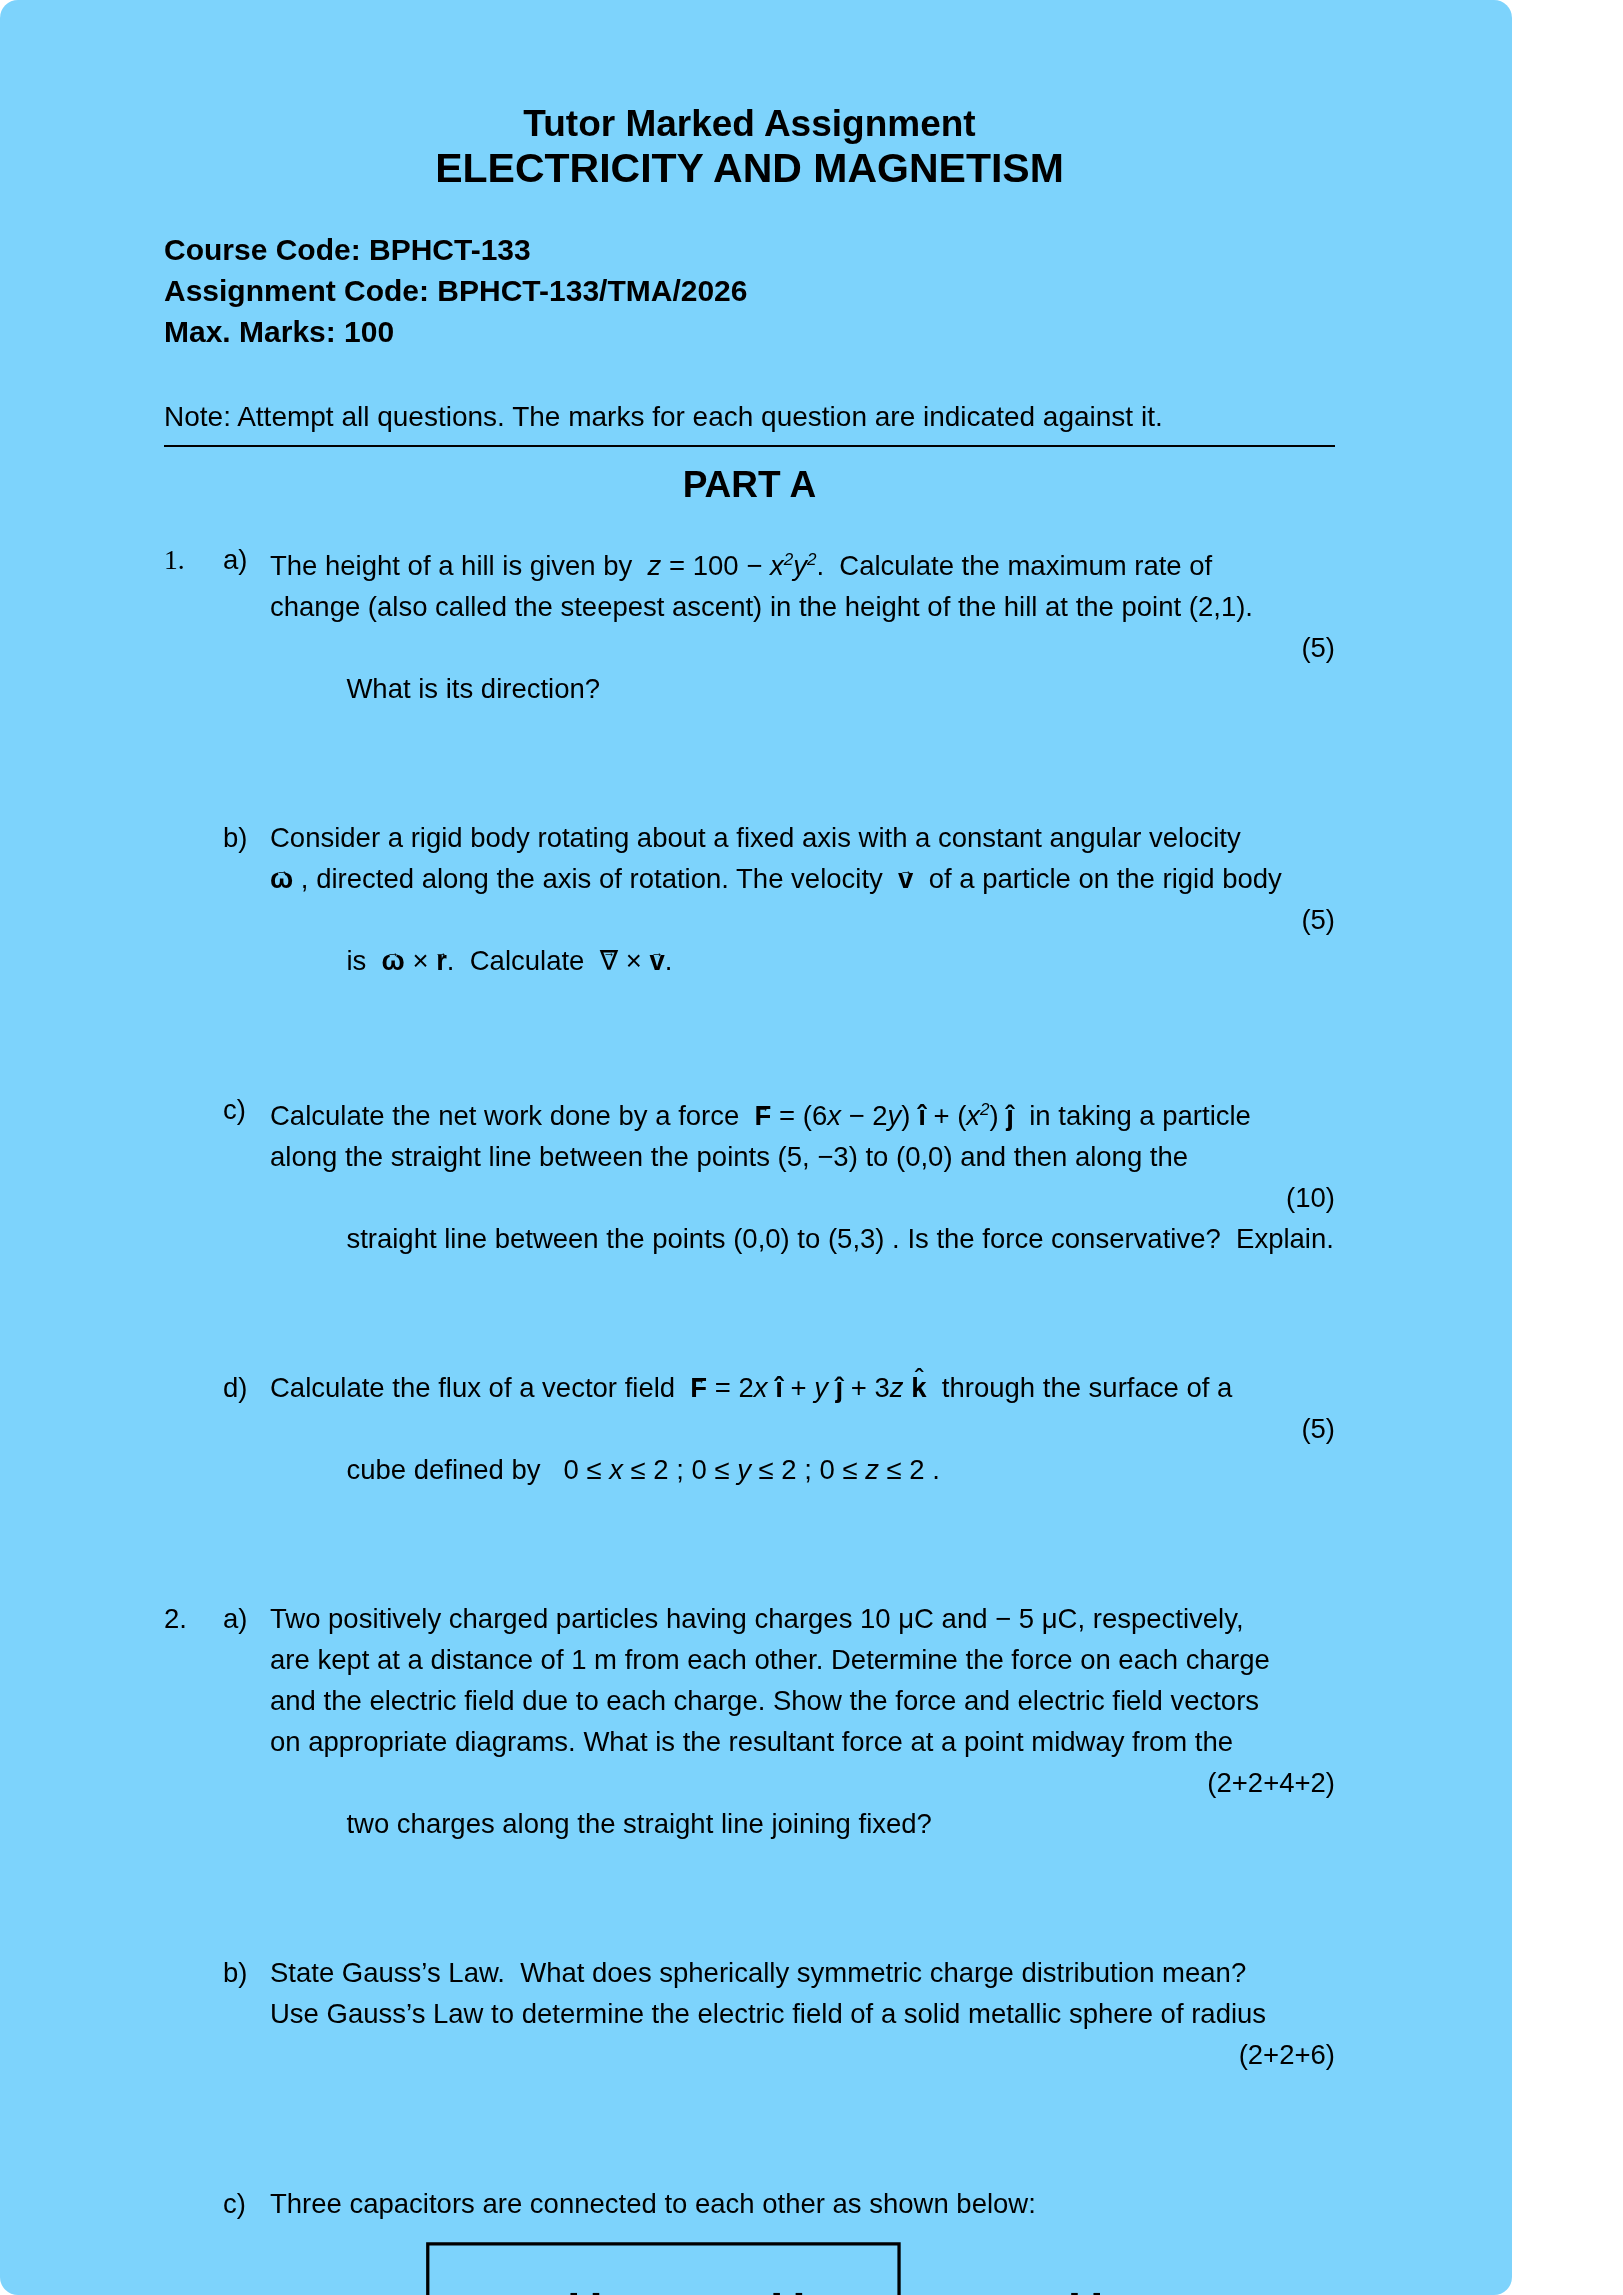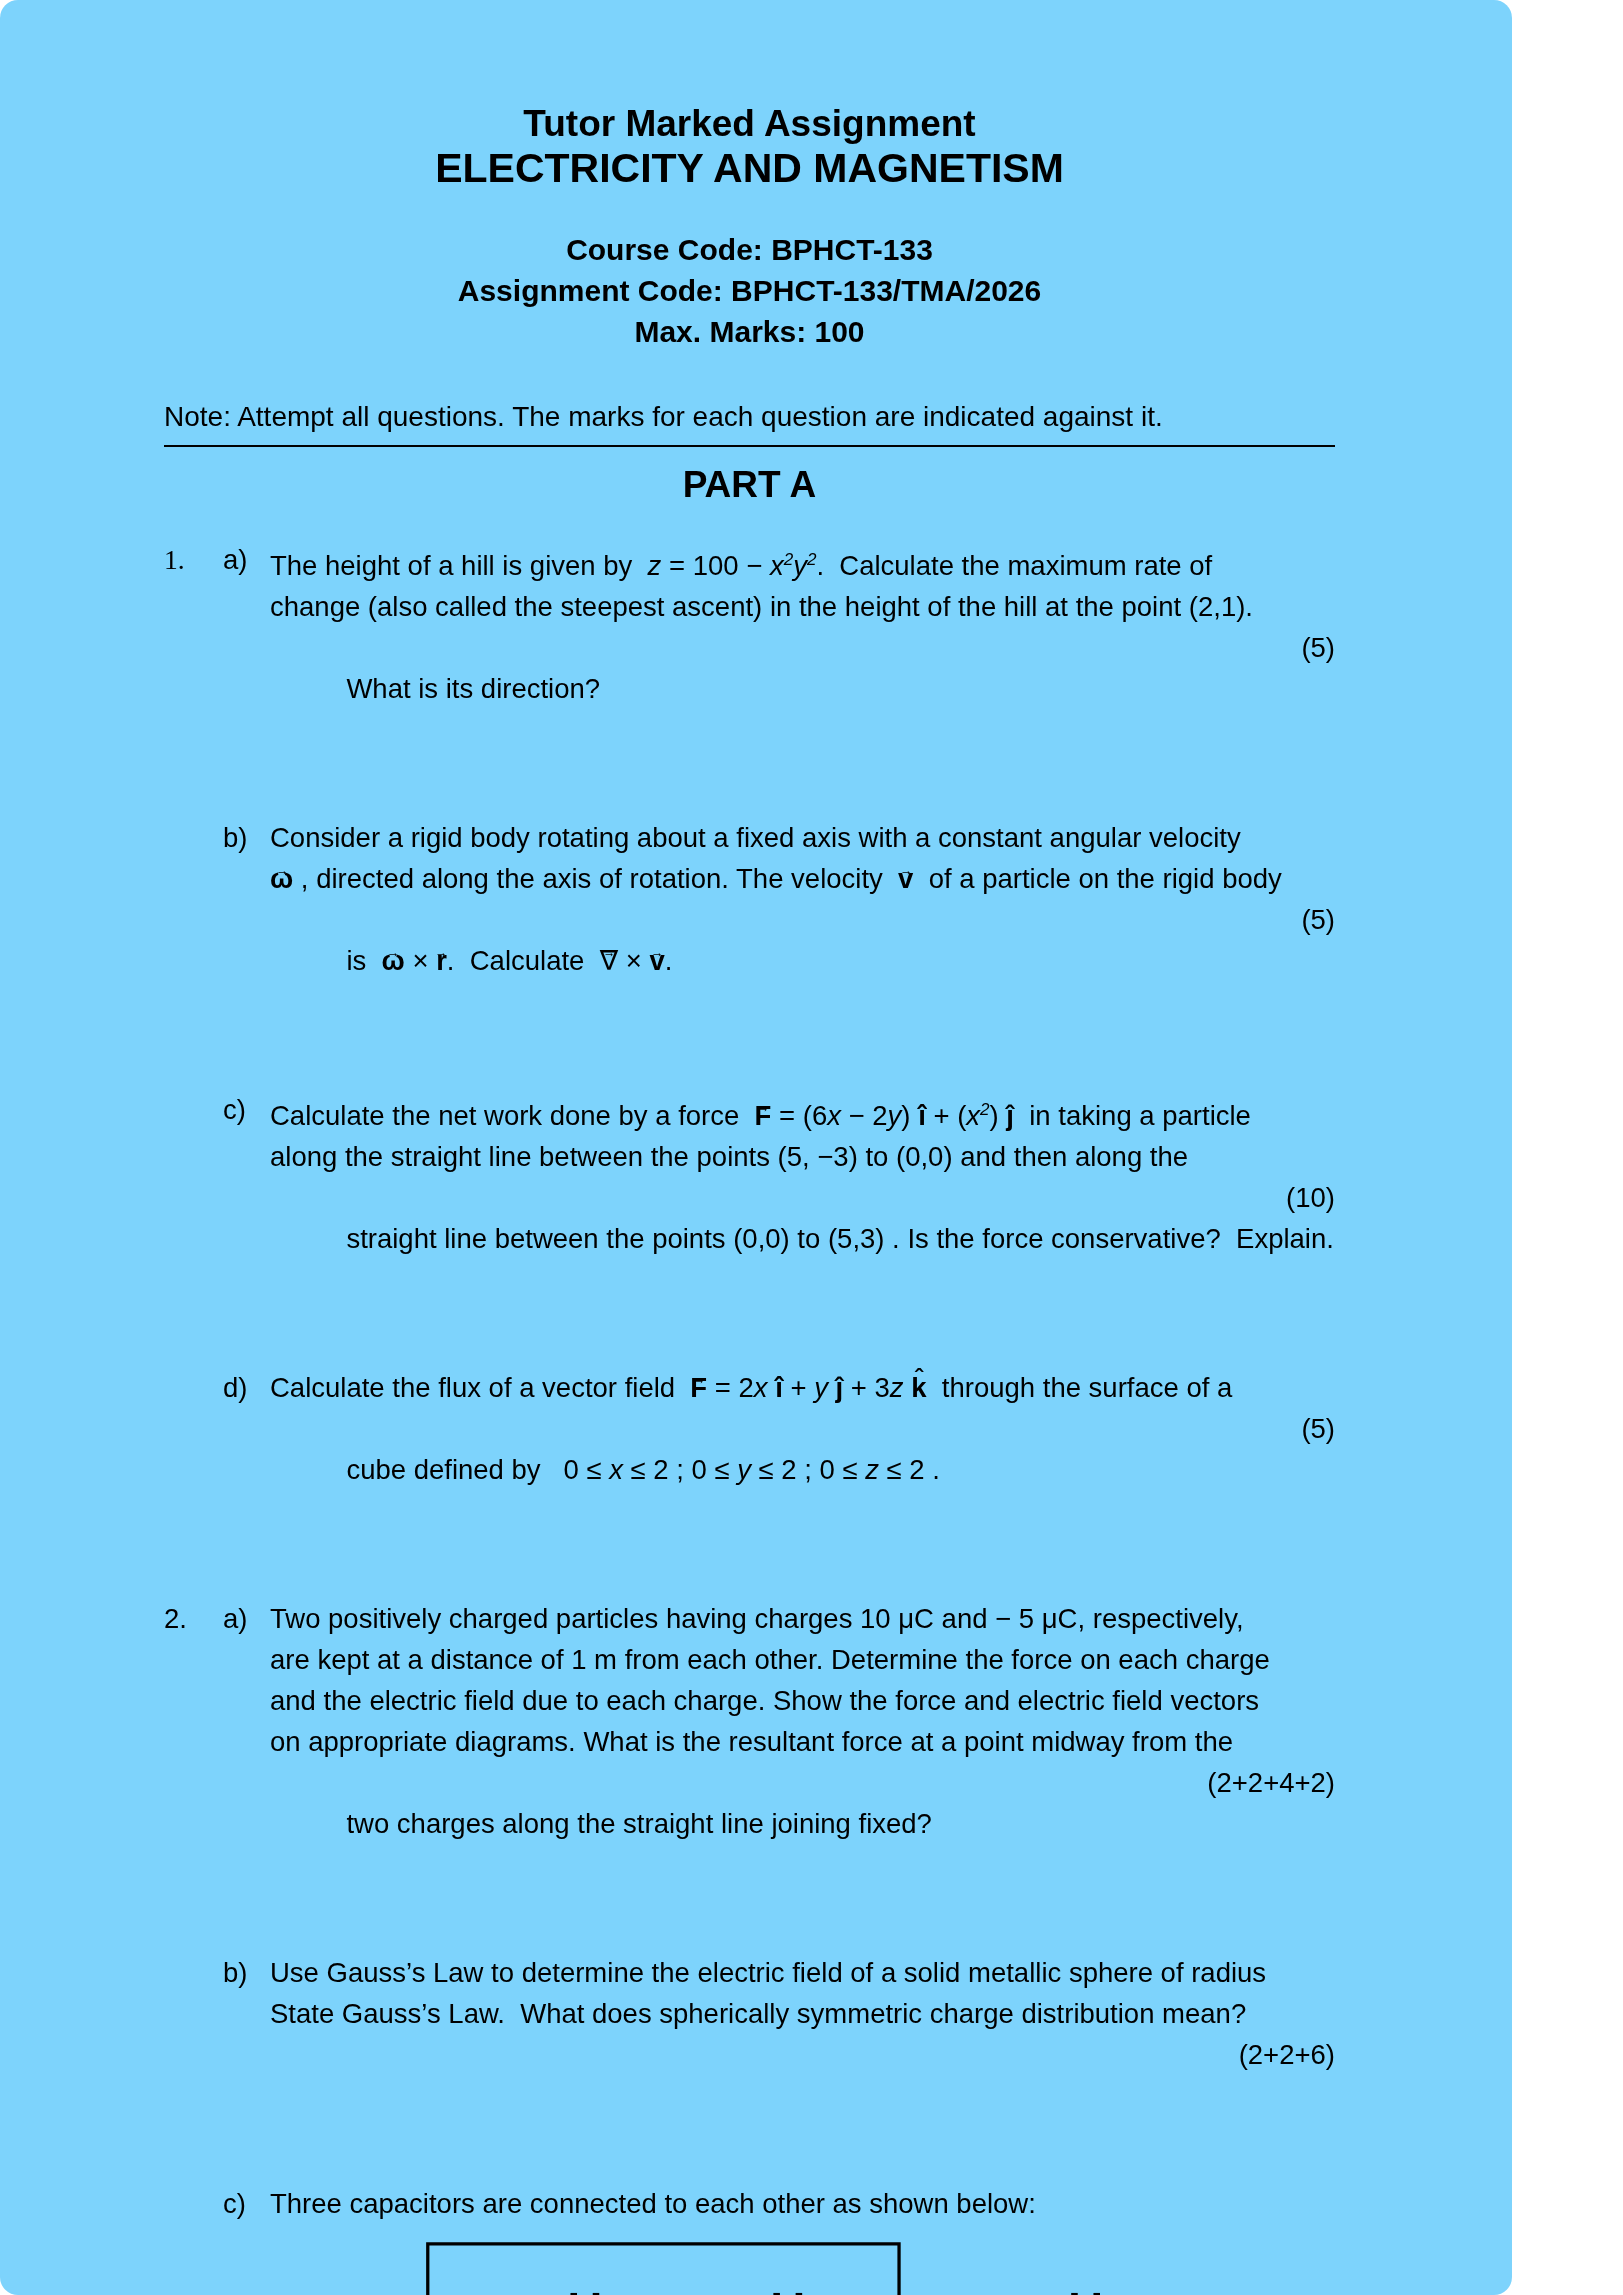--- a/index.html
+++ b/index.html
@@ -10,21 +10,21 @@
     background:#7dd3fc;
     color:#000;
     font-family:"Liberation Sans","DejaVu Sans",sans-serif;
     font-size:27.5px;
     overflow:hidden;
     border-radius:18px;
   }
   .content{padding:103px 177px 0 164px;}
   .title1{text-align:center;font-weight:bold;font-size:37px;line-height:42px;}
   .title2{text-align:center;font-weight:bold;font-size:41px;line-height:47px;}
-  .codes{text-align:center;font-weight:bold;font-size:30px;line-height:41px;margin-top:37px;}
+  .codes{text-align:left;font-weight:bold;font-size:30px;line-height:41px;margin-top:37px;}
   .note{font-weight:normal;font-size:28px;line-height:34px;margin-top:48px;padding-bottom:10.5px;border-bottom:2.6px solid #000;white-space:pre-wrap;}
   .part-heading{text-align:center;font-weight:bold;font-size:37px;line-height:42px;margin-top:17px;}
   .qpart{display:flex;margin-top:26px;}
   .qpart.first{margin-top:33px;}
   .qnum{flex:0 0 59px;width:59px;line-height:41px;}
   .serif{font-family:"Liberation Serif","DejaVu Serif",serif;}
   .qletter{flex:0 0 47px;width:47px;line-height:41px;}
   .qbody{flex:1;min-width:0;}
   .line{position:relative;line-height:41px;white-space:pre-wrap;}
   .marks{position:absolute;right:0;top:0;white-space:nowrap;}
@@ -126,22 +126,22 @@
           <span>two charges along the straight line joining fixed?</span>
           <span class="marks">(2+2+4+2)</span>
         </div>
       </div>
     </div>
 
     <div class="qpart">
       <span class="qnum"></span>
       <span class="qletter">b)</span>
       <div class="qbody">
+        <div class="line">State Gauss’s Law.  What does spherically symmetric charge distribution mean?</div>
         <div class="line">Use Gauss’s Law to determine the electric field of a solid metallic sphere of radius</div>
-        <div class="line">State Gauss’s Law.  What does spherically symmetric charge distribution mean?</div>
         <div class="line">
           <span class="marks">(2+2+6)</span>
         </div>
       </div>
     </div>
 
     <div class="qpart">
       <span class="qnum"></span>
       <span class="qletter">c)</span>
       <div class="qbody">

